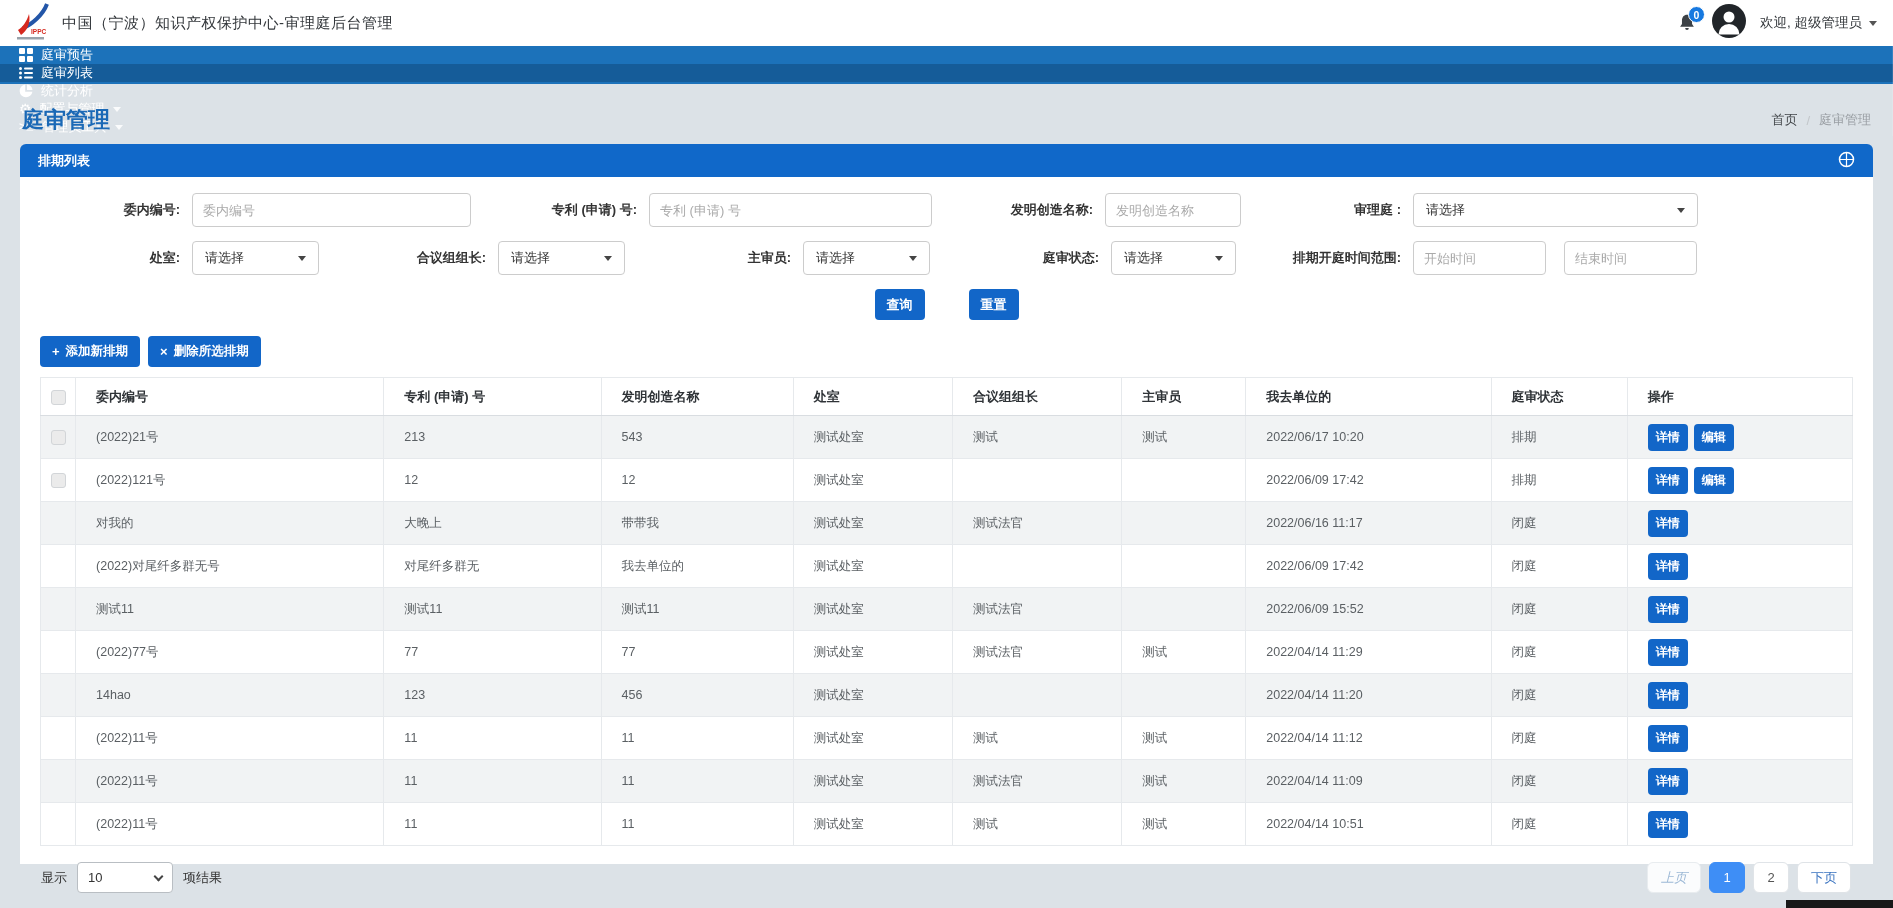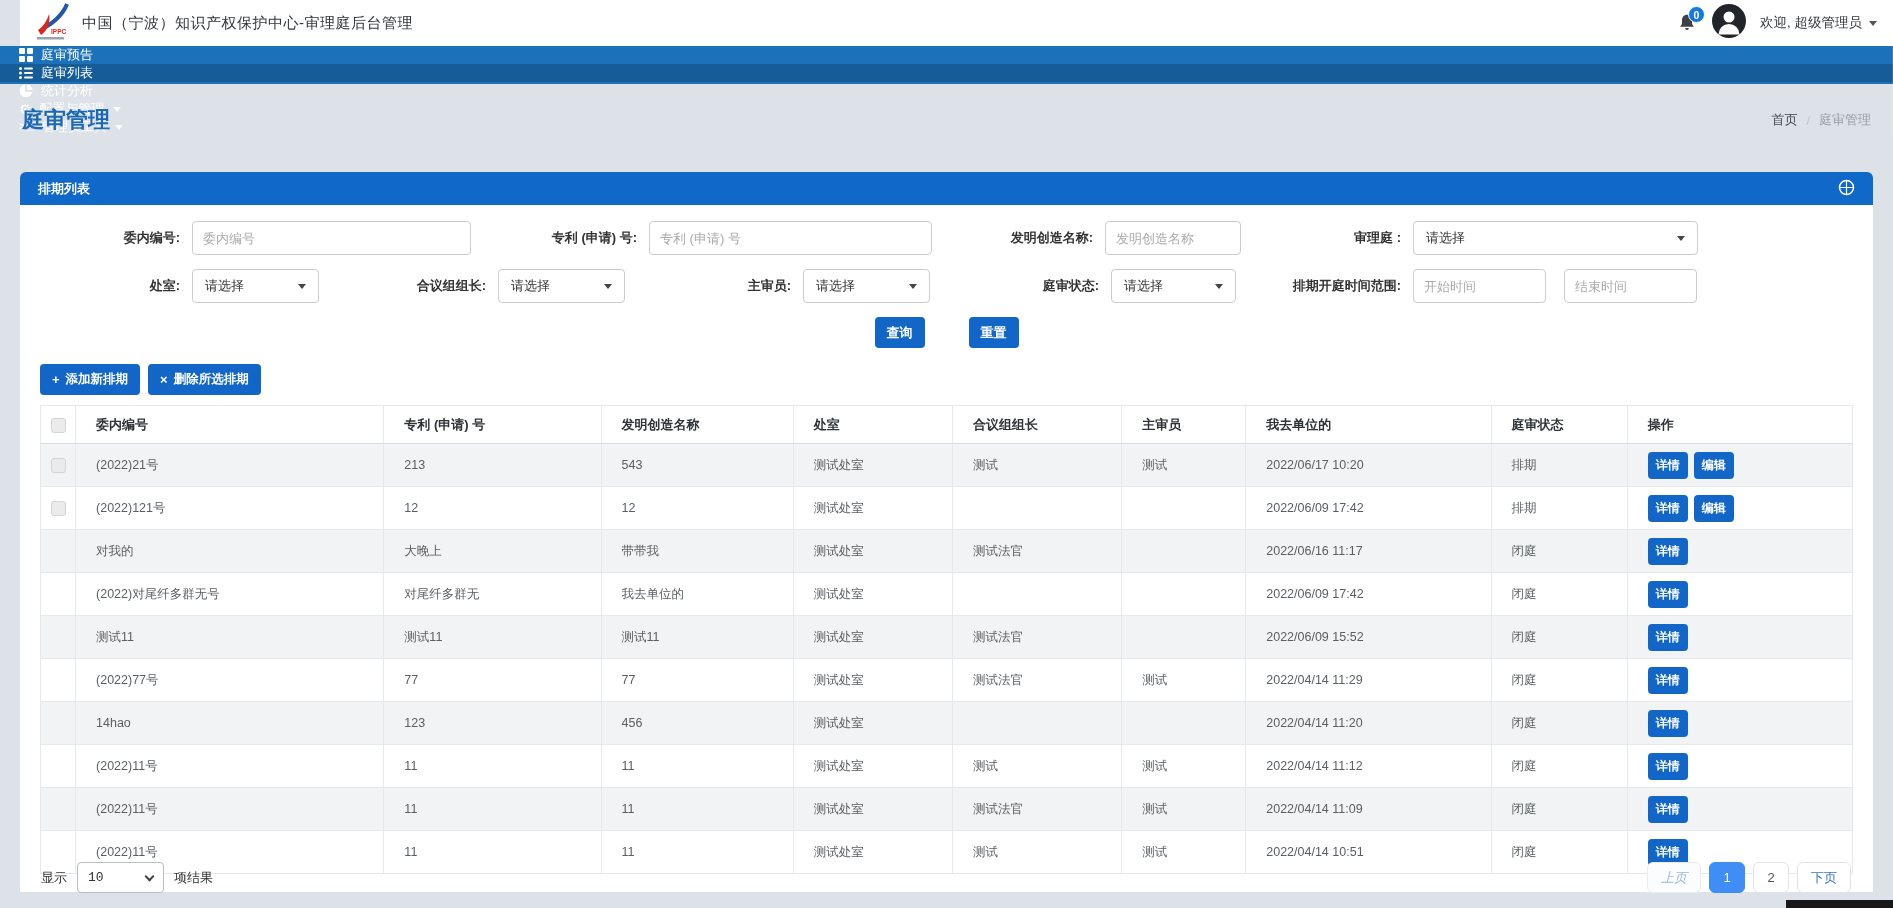--- a/index.html
+++ b/index.html
@@ -1,21 +1,21 @@
 <!DOCTYPE html>
 <html><head>
 <meta charset="utf-8">
 <style>
   * { margin:0; padding:0; box-sizing:border-box; }
   html,body { width:1893px; height:908px; }
   body { font-family:"Liberation Sans","DejaVu Sans",sans-serif; background:#dce2e7; overflow:hidden; }
   .screen { position:relative; width:1893px; height:908px; }
 
   
-  .topbar { height:46px; background:#ffffff; display:flex; align-items:center; padding:0 16px;margin-left:20px; }
+  .topbar { height:46px; background:#ffffff; display:flex; align-items:center; padding:0 16px; }
   .logo { margin-right:10px; flex:none; }
   .app-title { font-size:15px; color:#33373b; letter-spacing:.5px; }
   .top-right { margin-left:auto; display:flex; align-items:center; gap:14px; }
   .bell-wrap { position:relative; padding-top:4px; cursor:pointer; }
   .badge { position:absolute; top:-2px; right:-7px; min-width:17px; height:17px; border-radius:9px;
            background:#1779e0; color:#fff; font-size:10.5px; font-weight:bold; display:flex;
            align-items:center; justify-content:center; border:1.5px solid #fff; }
   .welcome { display:flex; align-items:center; gap:7px; font-size:13.5px; color:#33373b; cursor:pointer; }
 
   
@@ -30,21 +30,21 @@
   .caret-down.dark { border-top-color:#555; }
 
   
   .page-head { height:72px; display:flex; align-items:center; justify-content:space-between; padding:0 22px; }
   .page-head h1 { font-size:22px; font-weight:bold; color:#1b69b6; }
   .breadcrumb { font-size:13px; color:#9a9fa4; display:flex; gap:9px; align-items:center; }
   .breadcrumb .home { color:#44484c; cursor:pointer; }
   .breadcrumb .sep { color:#c2c6ca; }
 
   
-  .panel { position:absolute; left:20px; right:20px; top:172px; border-radius:6px 6px 0 0; }
+  .panel { position:absolute; left:20px; right:20px; top:144px; border-radius:6px 6px 0 0; }
   .panel-header { height:33px; background:#1068c9; border-radius:6px 6px 0 0; display:flex; align-items:center;
                   padding:0 18px; color:#fff; font-size:13px; font-weight:bold; }
   .ph-icon { margin-left:auto; cursor:pointer; }
   .panel-body { background:#fff; padding:16px 20px 18px; }
 
   
   .frow { display:grid; align-items:center; margin-bottom:14px; }
   .frow1 { grid-template-columns:152px 279px 178px 283px 173px 136px 172px 285px; }
   .frow2 { grid-template-columns:152px 127px 179px 127px 178px 127px 181px 125px 177px 290px; }
   .f-label { text-align:right; padding-right:12px; font-size:13px; font-weight:bold; color:#333; white-space:nowrap; }
@@ -71,22 +71,22 @@
   tbody td { height:43px; font-size:12.5px; color:#5a5f63; }
   tbody tr.odd { background:#f1f3f4; }
   .cb-col { padding:0; text-align:center; }
   .checkbox { display:inline-block; width:15px; height:15px; border-radius:3px; background:#ebebeb; border:1px solid #d2d5d8; vertical-align:middle; cursor:pointer; }
   .btn-xs { background:#1266c8; color:#fff; border:none; border-radius:4px; font-size:12px; font-weight:bold;
             padding:5px 8px; margin-right:6px; cursor:pointer; font-family:inherit; }
 
   
   .footer { position:absolute; left:41px; right:42px; top:862px; display:flex; align-items:center; justify-content:space-between; }
   .page-size { display:flex; align-items:center; gap:10px; font-size:13px; color:#333; }
-  .size-select { width:87px; height:31px; background:#fff; border:1px solid #b9bec3; border-radius:4px;
-                 display:flex; align-items:center; justify-content:space-between; padding:0 10px; cursor:pointer;font-family:Liberation Mono, monospace; }
+  .size-select { width:96px; height:31px; background:#fff; border:1px solid #b9bec3; border-radius:4px;
+                 display:flex; align-items:center; justify-content:space-between; padding:0 10px; cursor:pointer; }
   .chev { width:7px; height:7px; border-right:2px solid #444; border-bottom:2px solid #444; transform:rotate(45deg); margin-top:-3px; }
   .pagination { display:flex; gap:8px; }
   .pg { height:31px; min-width:54px; border-radius:6px; font-size:13px; display:flex; align-items:center;
         justify-content:center; cursor:pointer; font-family:inherit; padding:0 10px; }
   .pg.num { min-width:36px; }
   .pg-prev { color:#9db9d6; background:#fbfcfd; border:1px solid #e8ecef;font-style:italic; }
   .pg-active { background:#3e8ef6; color:#fff; border:1px solid #3e8ef6; }
   .pg-page { background:#fff; color:#555; border:1px solid #e0e4e8; }
   .pg-next { background:#fff; color:#3b74c0; border:1px solid #dfe3e7; }
 

